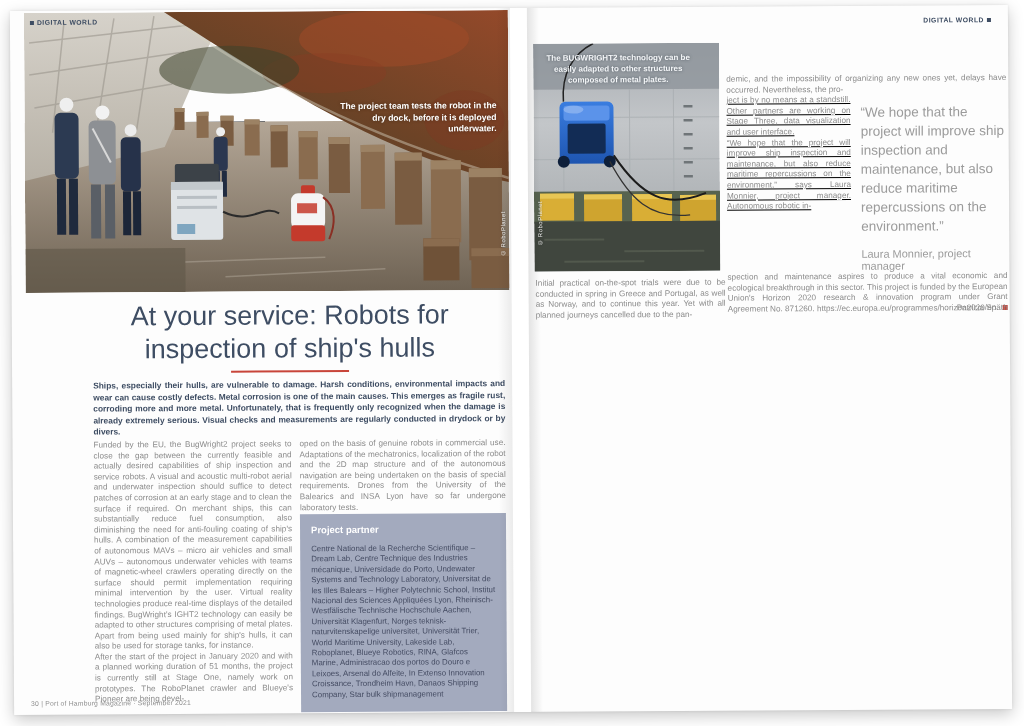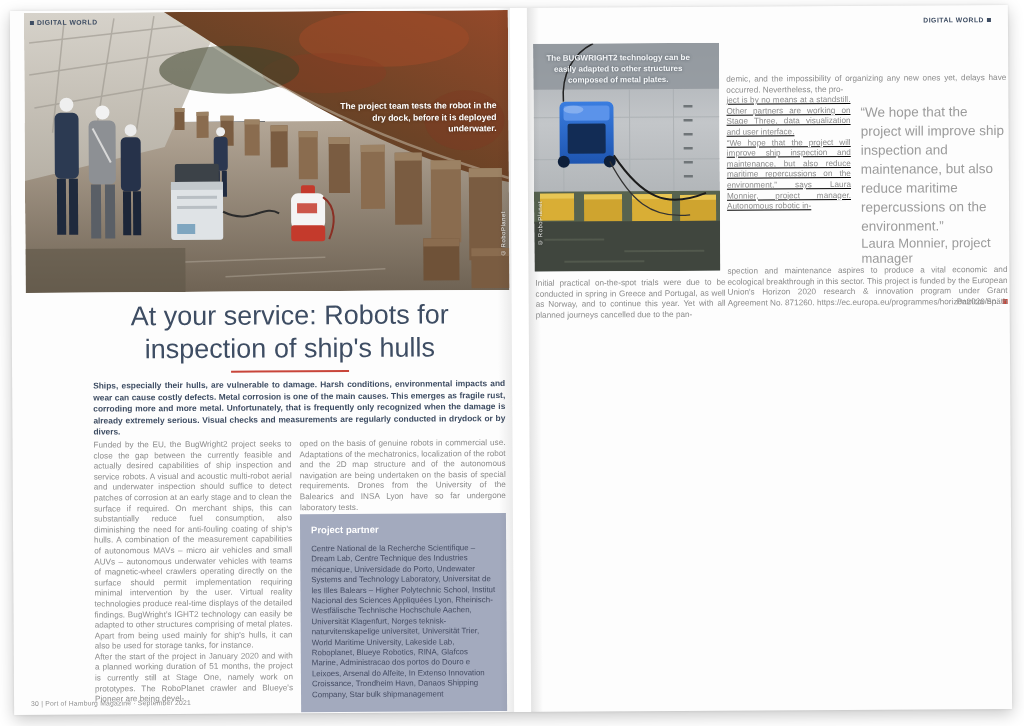--- a/index.html
+++ b/index.html
@@ -53,21 +53,21 @@
   .partner h4{margin:0 0 9px;font-size:9.5px;color:#ffffff;font-weight:bold;}
   .partner p{margin:0;font-size:7.9px;line-height:10.4px;color:#454c63;text-align:left;}
   .col3{position:absolute;left:524px;top:271px;width:190px;}
   .rcol{position:absolute;left:716px;top:68px;width:280px;}
   .rcol .bodytxt{margin:0 0 0 0;}
   .split{display:flex;align-items:flex-start;}
   .narrow{width:124px;flex:0 0 124px;text-decoration:underline;}
   .narrow p{margin:0 0 10px;}
   .pq{flex:1;margin-left:10px;padding-top:8px;}
   .pq-text{font-size:13.5px;line-height:19px;color:#9b9b9b;}
-  .pq-attr{font-size:13px;color:#9b9b9b;}
+  .pq-attr{font-size:11px;color:#9b9b9b;margin-top:12px;}
   .endsq{display:inline-block;width:5px;height:5px;background:#c8453a;margin-left:4px;}
   .author{font-size:8.2px;color:#8c8c8c;text-align:right;margin-top:-10.6px;}
   .footer{position:absolute;left:17px;top:689px;font-size:6.8px;color:#8f8f8f;letter-spacing:.2px;}
 </style>
 </head>
 <body>
 
 <div id="spread">
 
   <div class="photoL">

